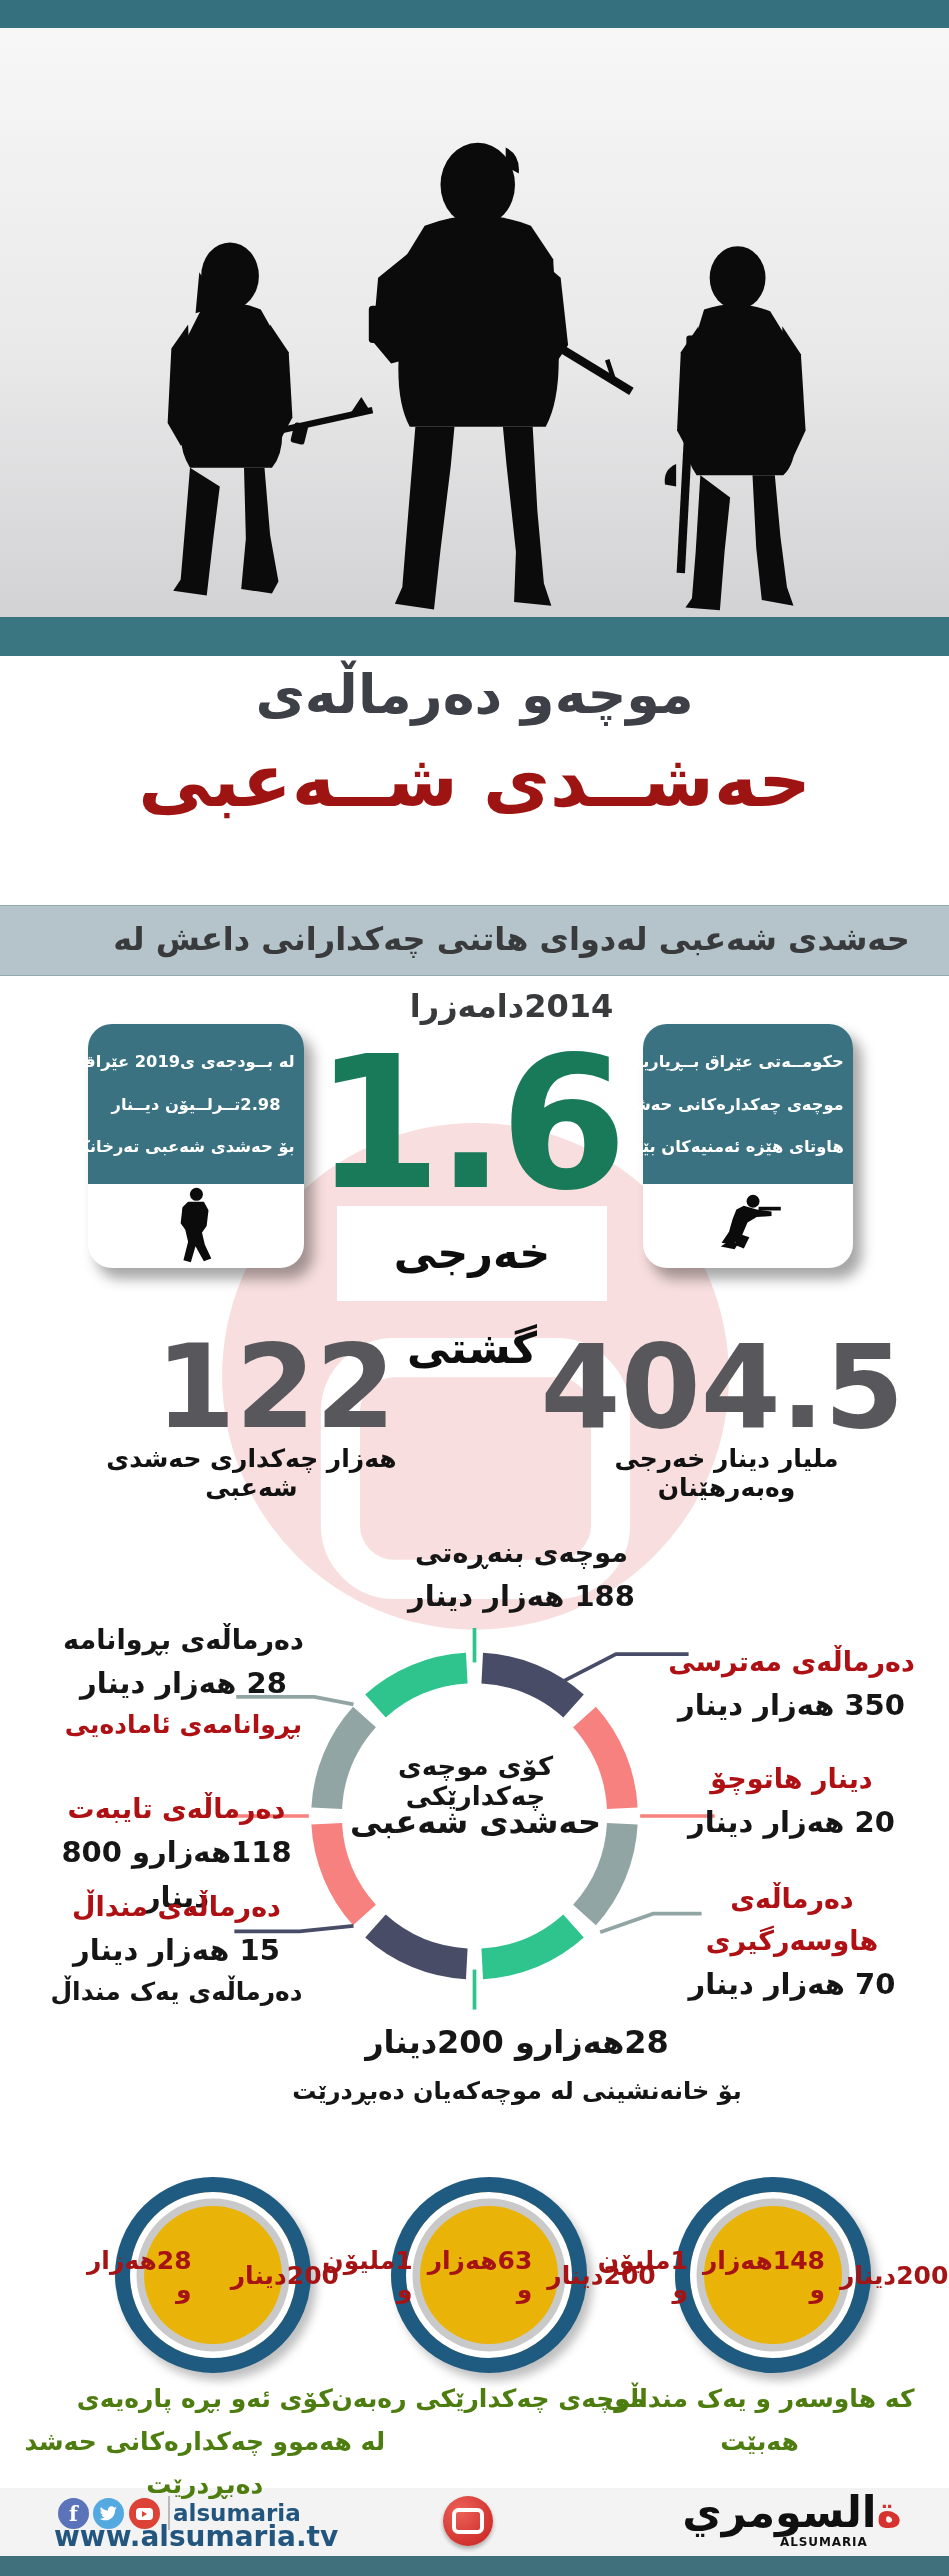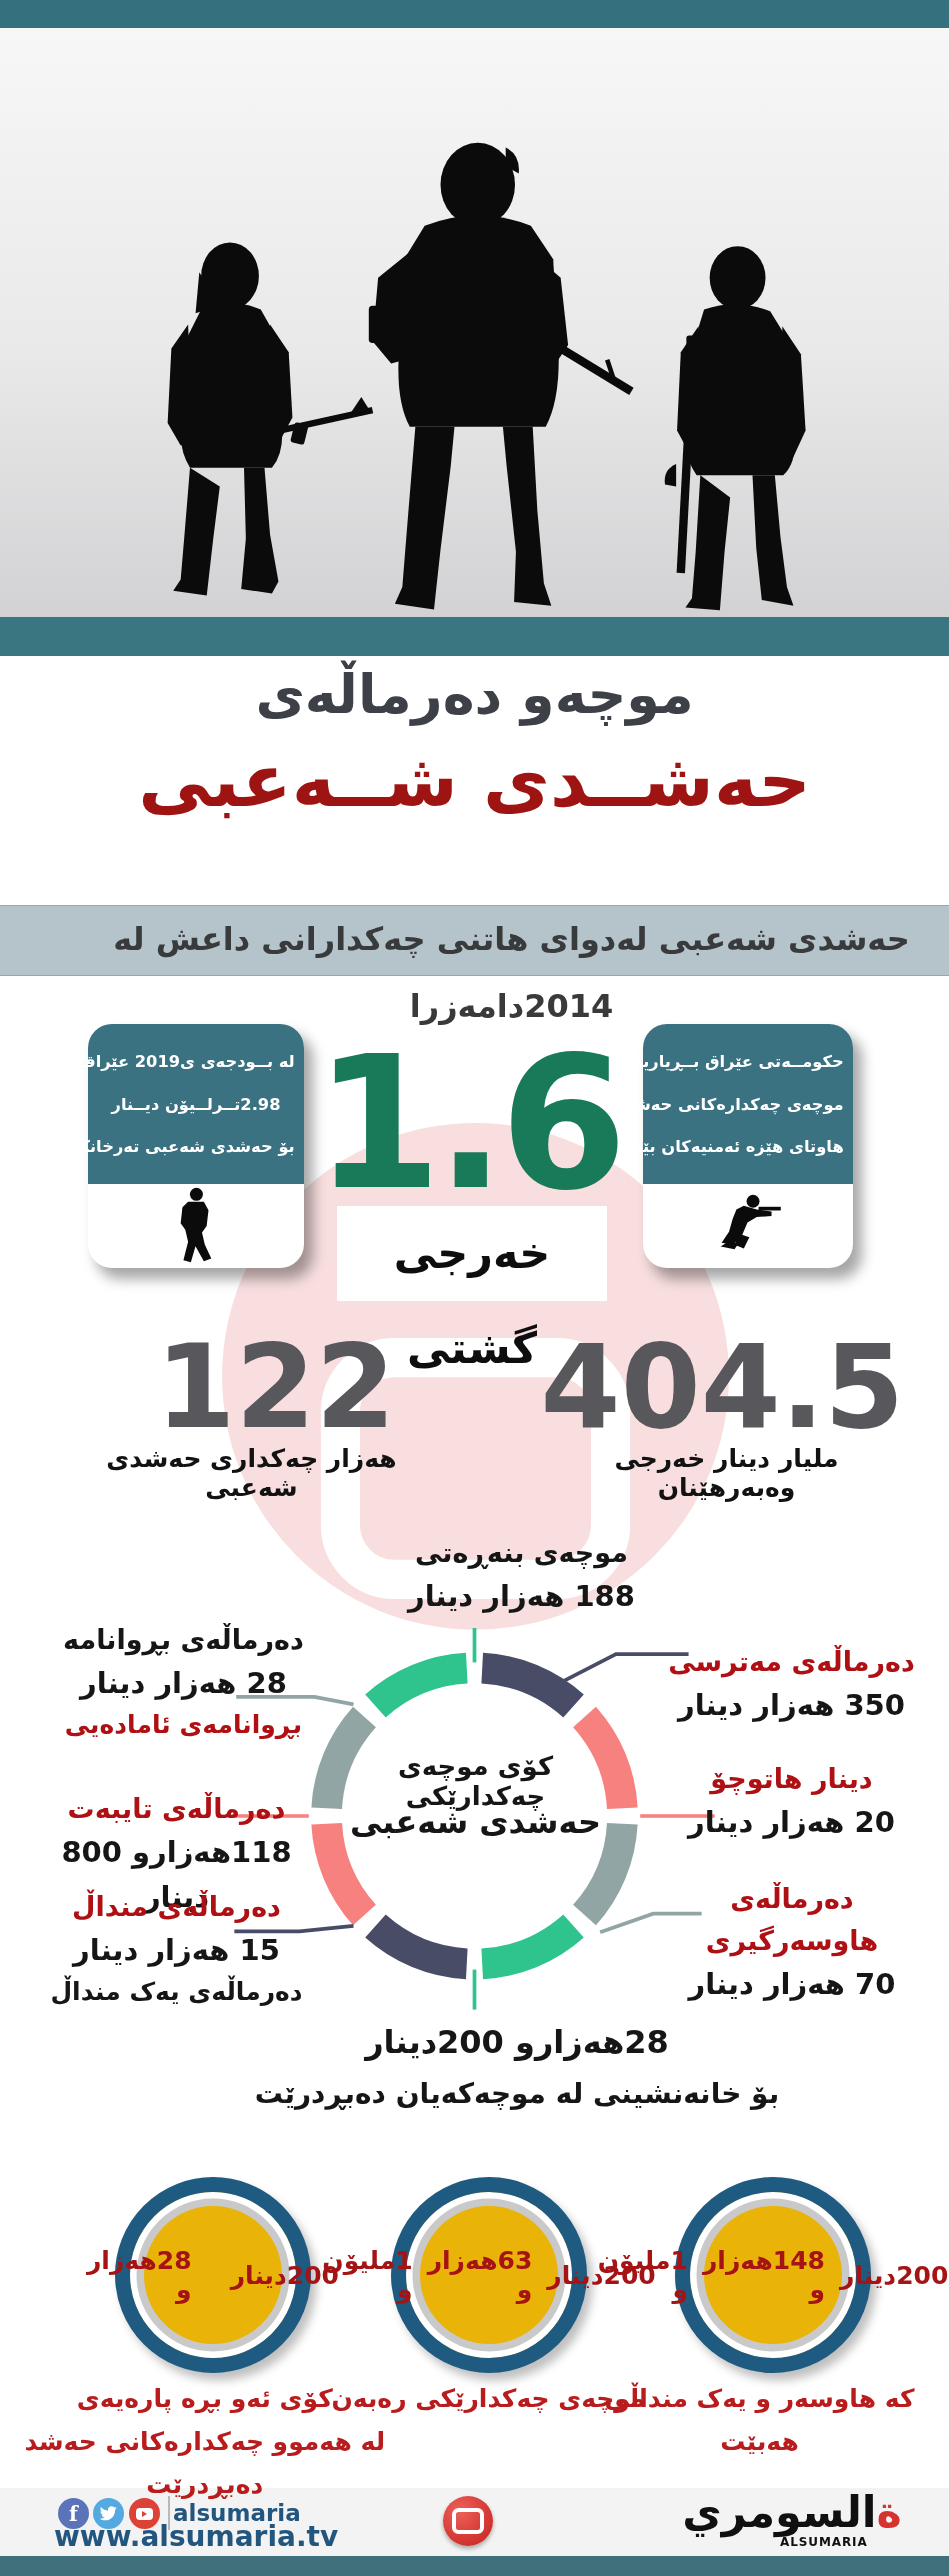--- a/index.html
+++ b/index.html
@@ -36,21 +36,21 @@
   .lblttl{font-size:27px;}
   .lblval{font-size:29px;}
   .lblnote{font-size:25px;}
   .dlbl{z-index:4;}
   .dlbl div{line-height:1.55;}
   
   .scirc{width:196px;height:196px;border:15px solid #1f5b80;border-radius:50%;background:#eab308;
          box-shadow:inset 0 0 0 6.5px #ffffff, inset 0 0 0 14px #c9c9c9, 5.6px 7.5px 9.3px rgba(0,0,0,0.25);
          display:flex;flex-direction:row;align-items:center;justify-content:center;box-sizing:border-box;z-index:3;}
   .scirc div{color:#a51314;font-size:25px;font-weight:bold;direction:rtl;}
-  .scap{font-size:25px;color:#b91c1c;line-height:43px;z-index:3;}
+  .scap{font-size:25px;color:#4d7c0f;line-height:43px;z-index:3;}
   
   #fband{left:0;top:2488px;width:949px;height:68px;background:#f3f3f3;}
   #fteal{left:0;top:2556px;width:949px;height:19.6px;background:#41707d;}
   .soc{width:31px;height:31px;border-radius:50%;display:flex;align-items:center;justify-content:center;z-index:5;}
   #url{left:54px;top:2520px;width:242px;font-size:28px;color:#23567f;direction:ltr;}
   #handle{left:173px;top:2500px;width:112px;font-size:23px;color:#23567f;text-align:left;direction:ltr;}
   #brandar{left:706px;top:2487px;width:196px;font-size:43px;color:#101010;direction:rtl;text-align:center;}
   #brandar .ta{color:#d6332e;}
   #branden{left:780px;top:2535px;width:112px;font-size:12px;color:#101010;letter-spacing:0.9px;direction:ltr;}
 </style>
@@ -210,21 +210,21 @@
     <div class="k red lblttl">دەرماڵەی تایبەت</div>
     <div class="k blk lblval">118هەزارو 800  دینار</div>
   </div>
   <div class="abs ctr dlbl" style="left:37px;top:1886px;width:279px;">
     <div class="k red lblttl">دەرماڵەی منداڵ</div>
     <div class="k blk lblval">15  هەزار دینار</div>
     <div class="k blk lblnote">دەرماڵەی یەک منداڵ</div>
   </div>
 
   <div class="abs k ctr blk" style="left:284px;top:2023px;width:466px;font-size:32px;z-index:3;text-align:center;">28هەزارو 200دینار</div>
-  <div class="abs k ctr blk" style="left:219px;top:2077px;width:596px;font-size:28px;z-index:3;">بۆ خانەنشینی لە موچەکەیان دەبڕدرێت</div>
+  <div class="abs k ctr blk" style="left:219px;top:2077px;width:596px;font-size:24px;z-index:3;">بۆ خانەنشینی لە موچەکەیان دەبڕدرێت</div>
 
   <div class="abs scirc" style="left:115px;top:2177px;gap:39px;">
     <div>28هەزار و</div>
     <div>200دینار</div>
   </div>
   <div class="abs scirc" style="left:391px;top:2177px;gap:15px;">
     <div>1ملیۆن و</div>
     <div>63هەزار و</div>
     <div>200دینار</div>
   </div>

